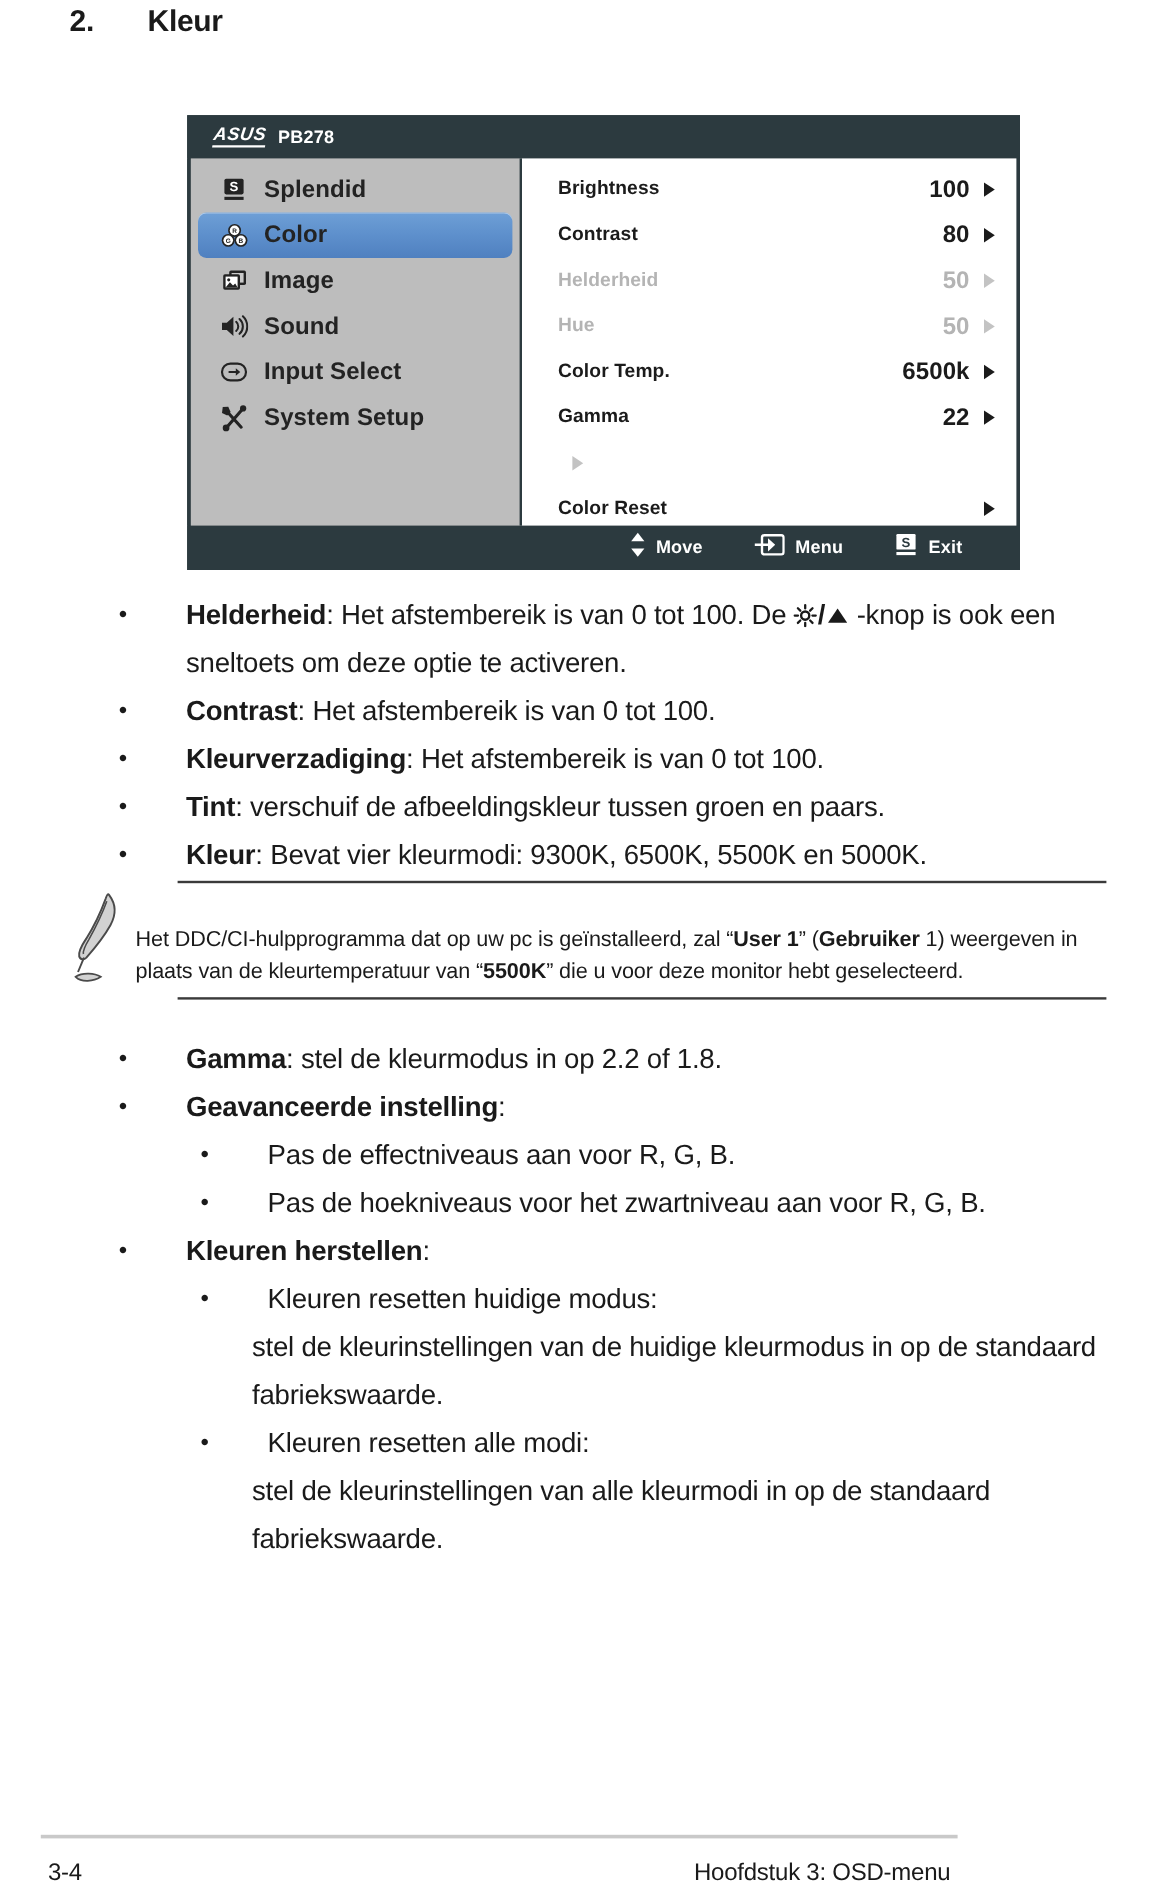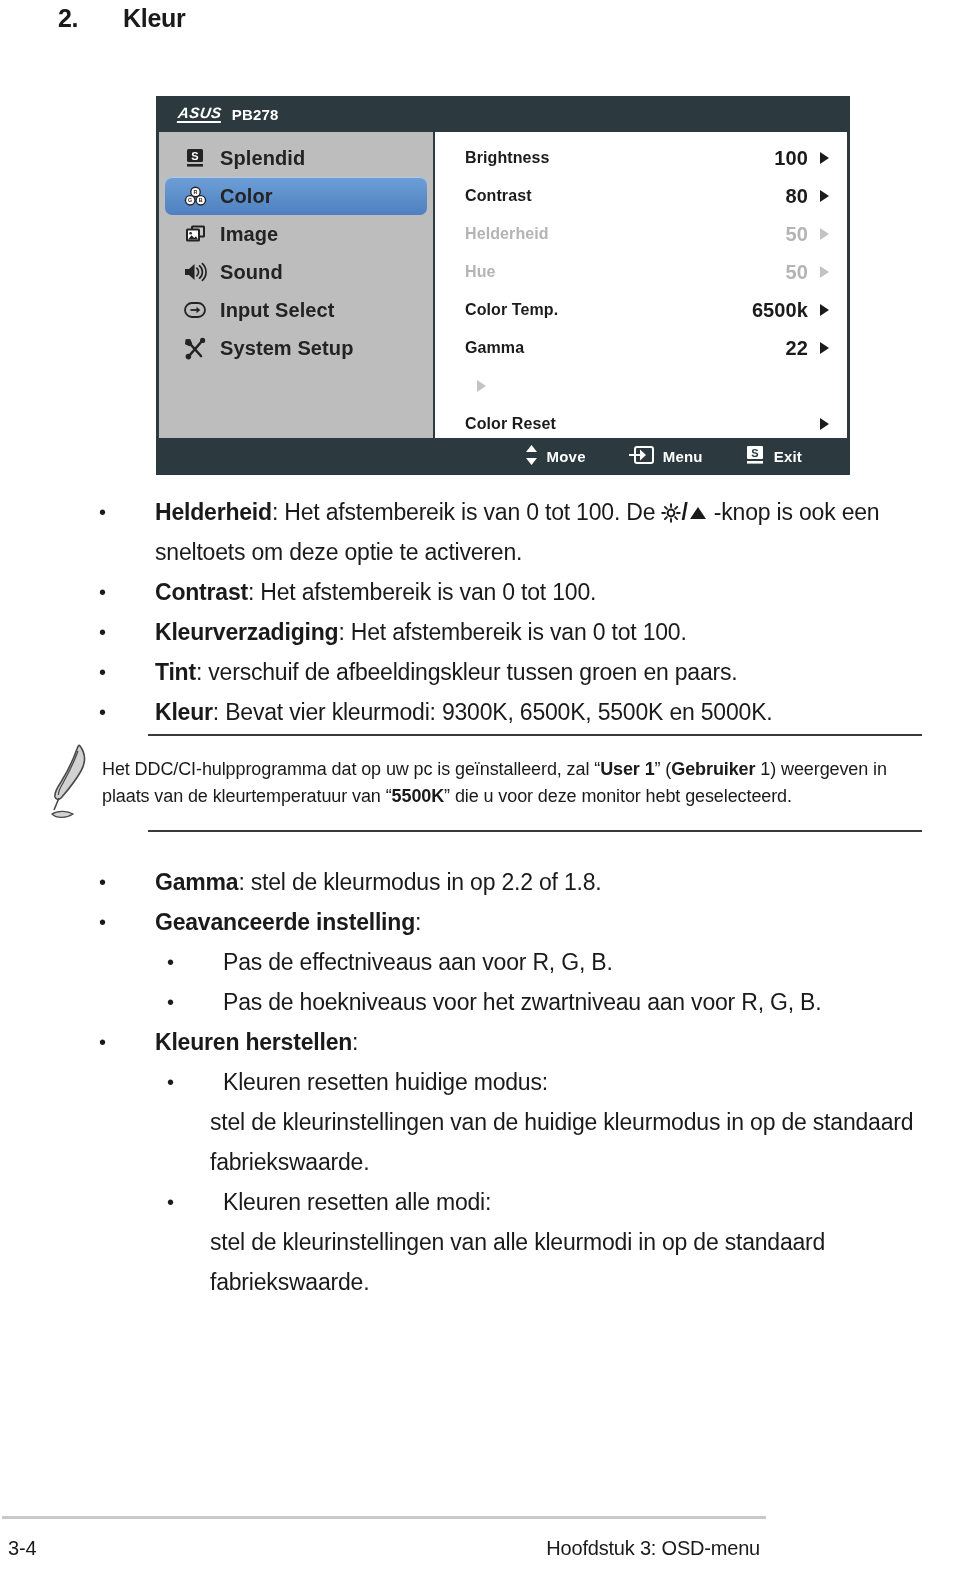--- a/index.html
+++ b/index.html
@@ -218,21 +218,22 @@
     width: 960px;
   }
   .note-rule {
     height: 2px;
     background: #3a3a3a;
     margin-left: 148px;
     margin-right: 38px;
   }
   .note-inner {
     display: flex;
-    align-items: center;
+    align-items: flex-end;
+    margin-left: 11px;
   }
   .note-icon {
     width: 92px;
     flex: 0 0 92px;
     padding-left: 50px;
     padding-top: 4px;
     box-sizing: border-box;
   }
   .note-text {
     padding-left: 10px;
@@ -241,22 +242,23 @@
     line-height: 27px;
     padding-top: 8px;
     padding-bottom: 8px;
     letter-spacing: -0.1px;
   }
 
   
   .pg-footer {
     position: absolute;
     left: 0;
-    bottom: 27px;
+    bottom: 14px;
     width: 768px;
+    padding-left: 32px;
   }
   .pg-rule {
     height: 3px;
     background: #c9c9c9;
     margin: 0 2px 18px 2px;
   }
   .pg-row {
     display: flex;
     justify-content: space-between;
     padding: 0 8px;

